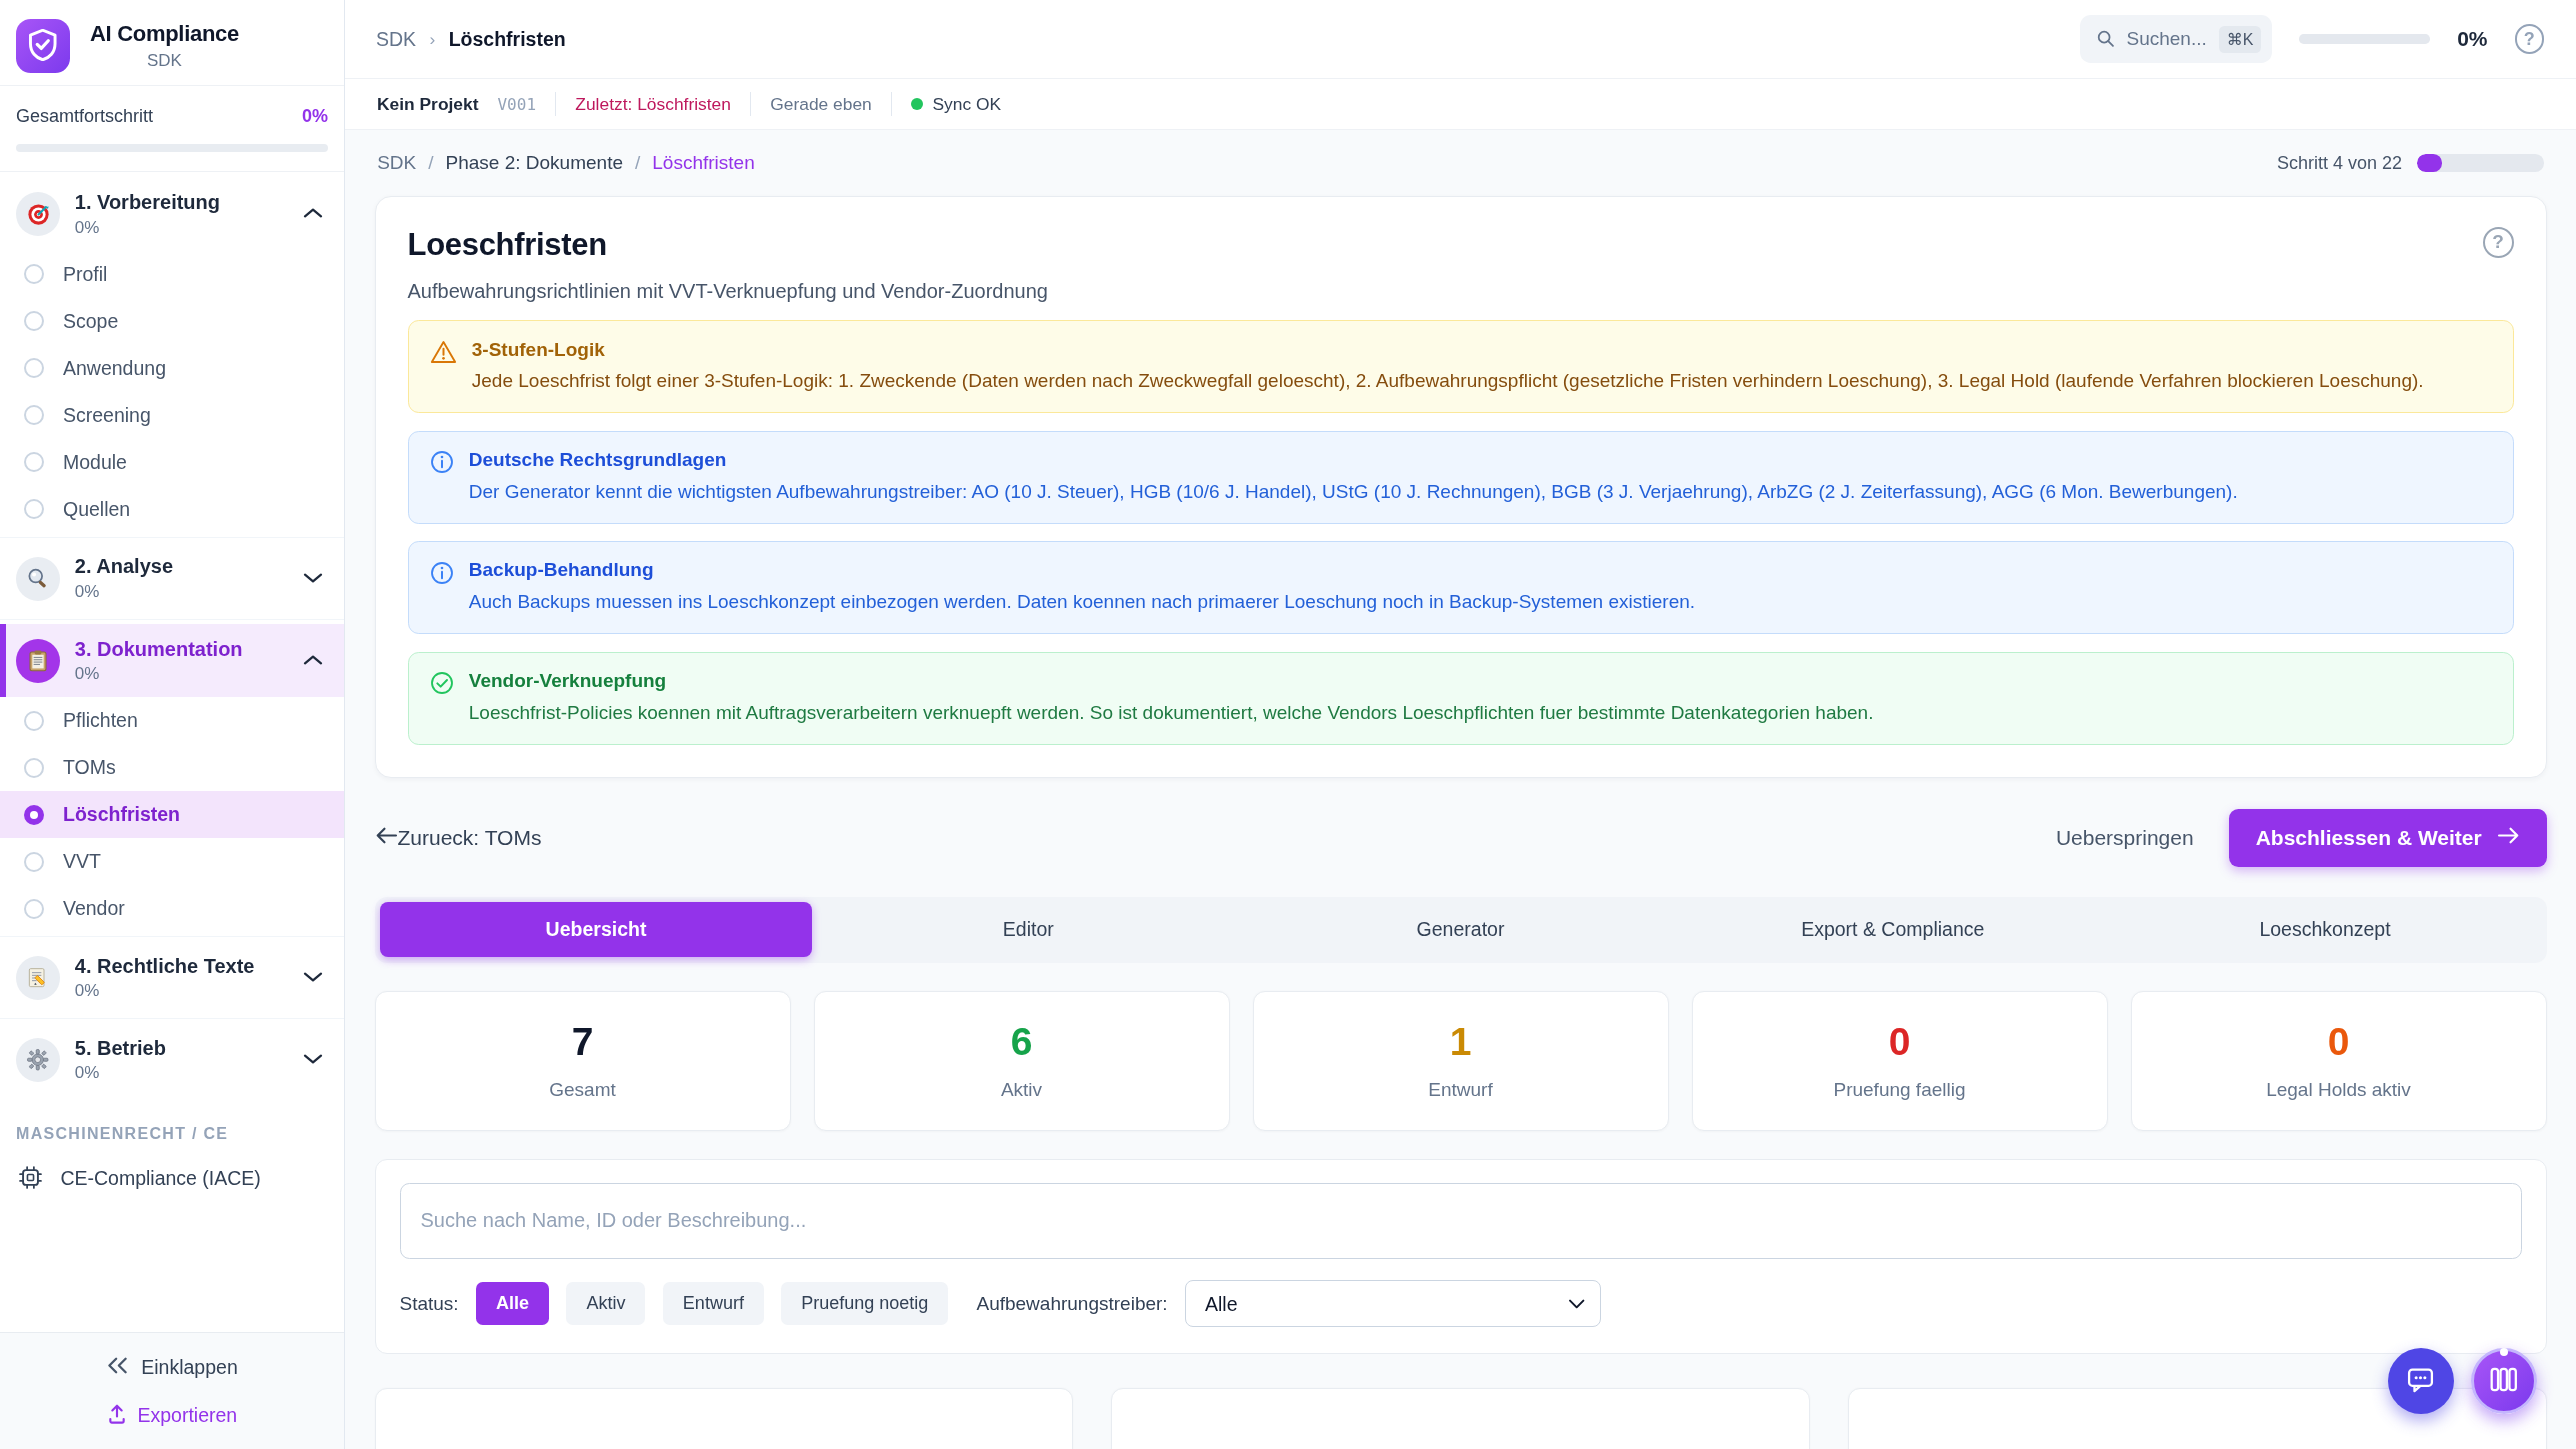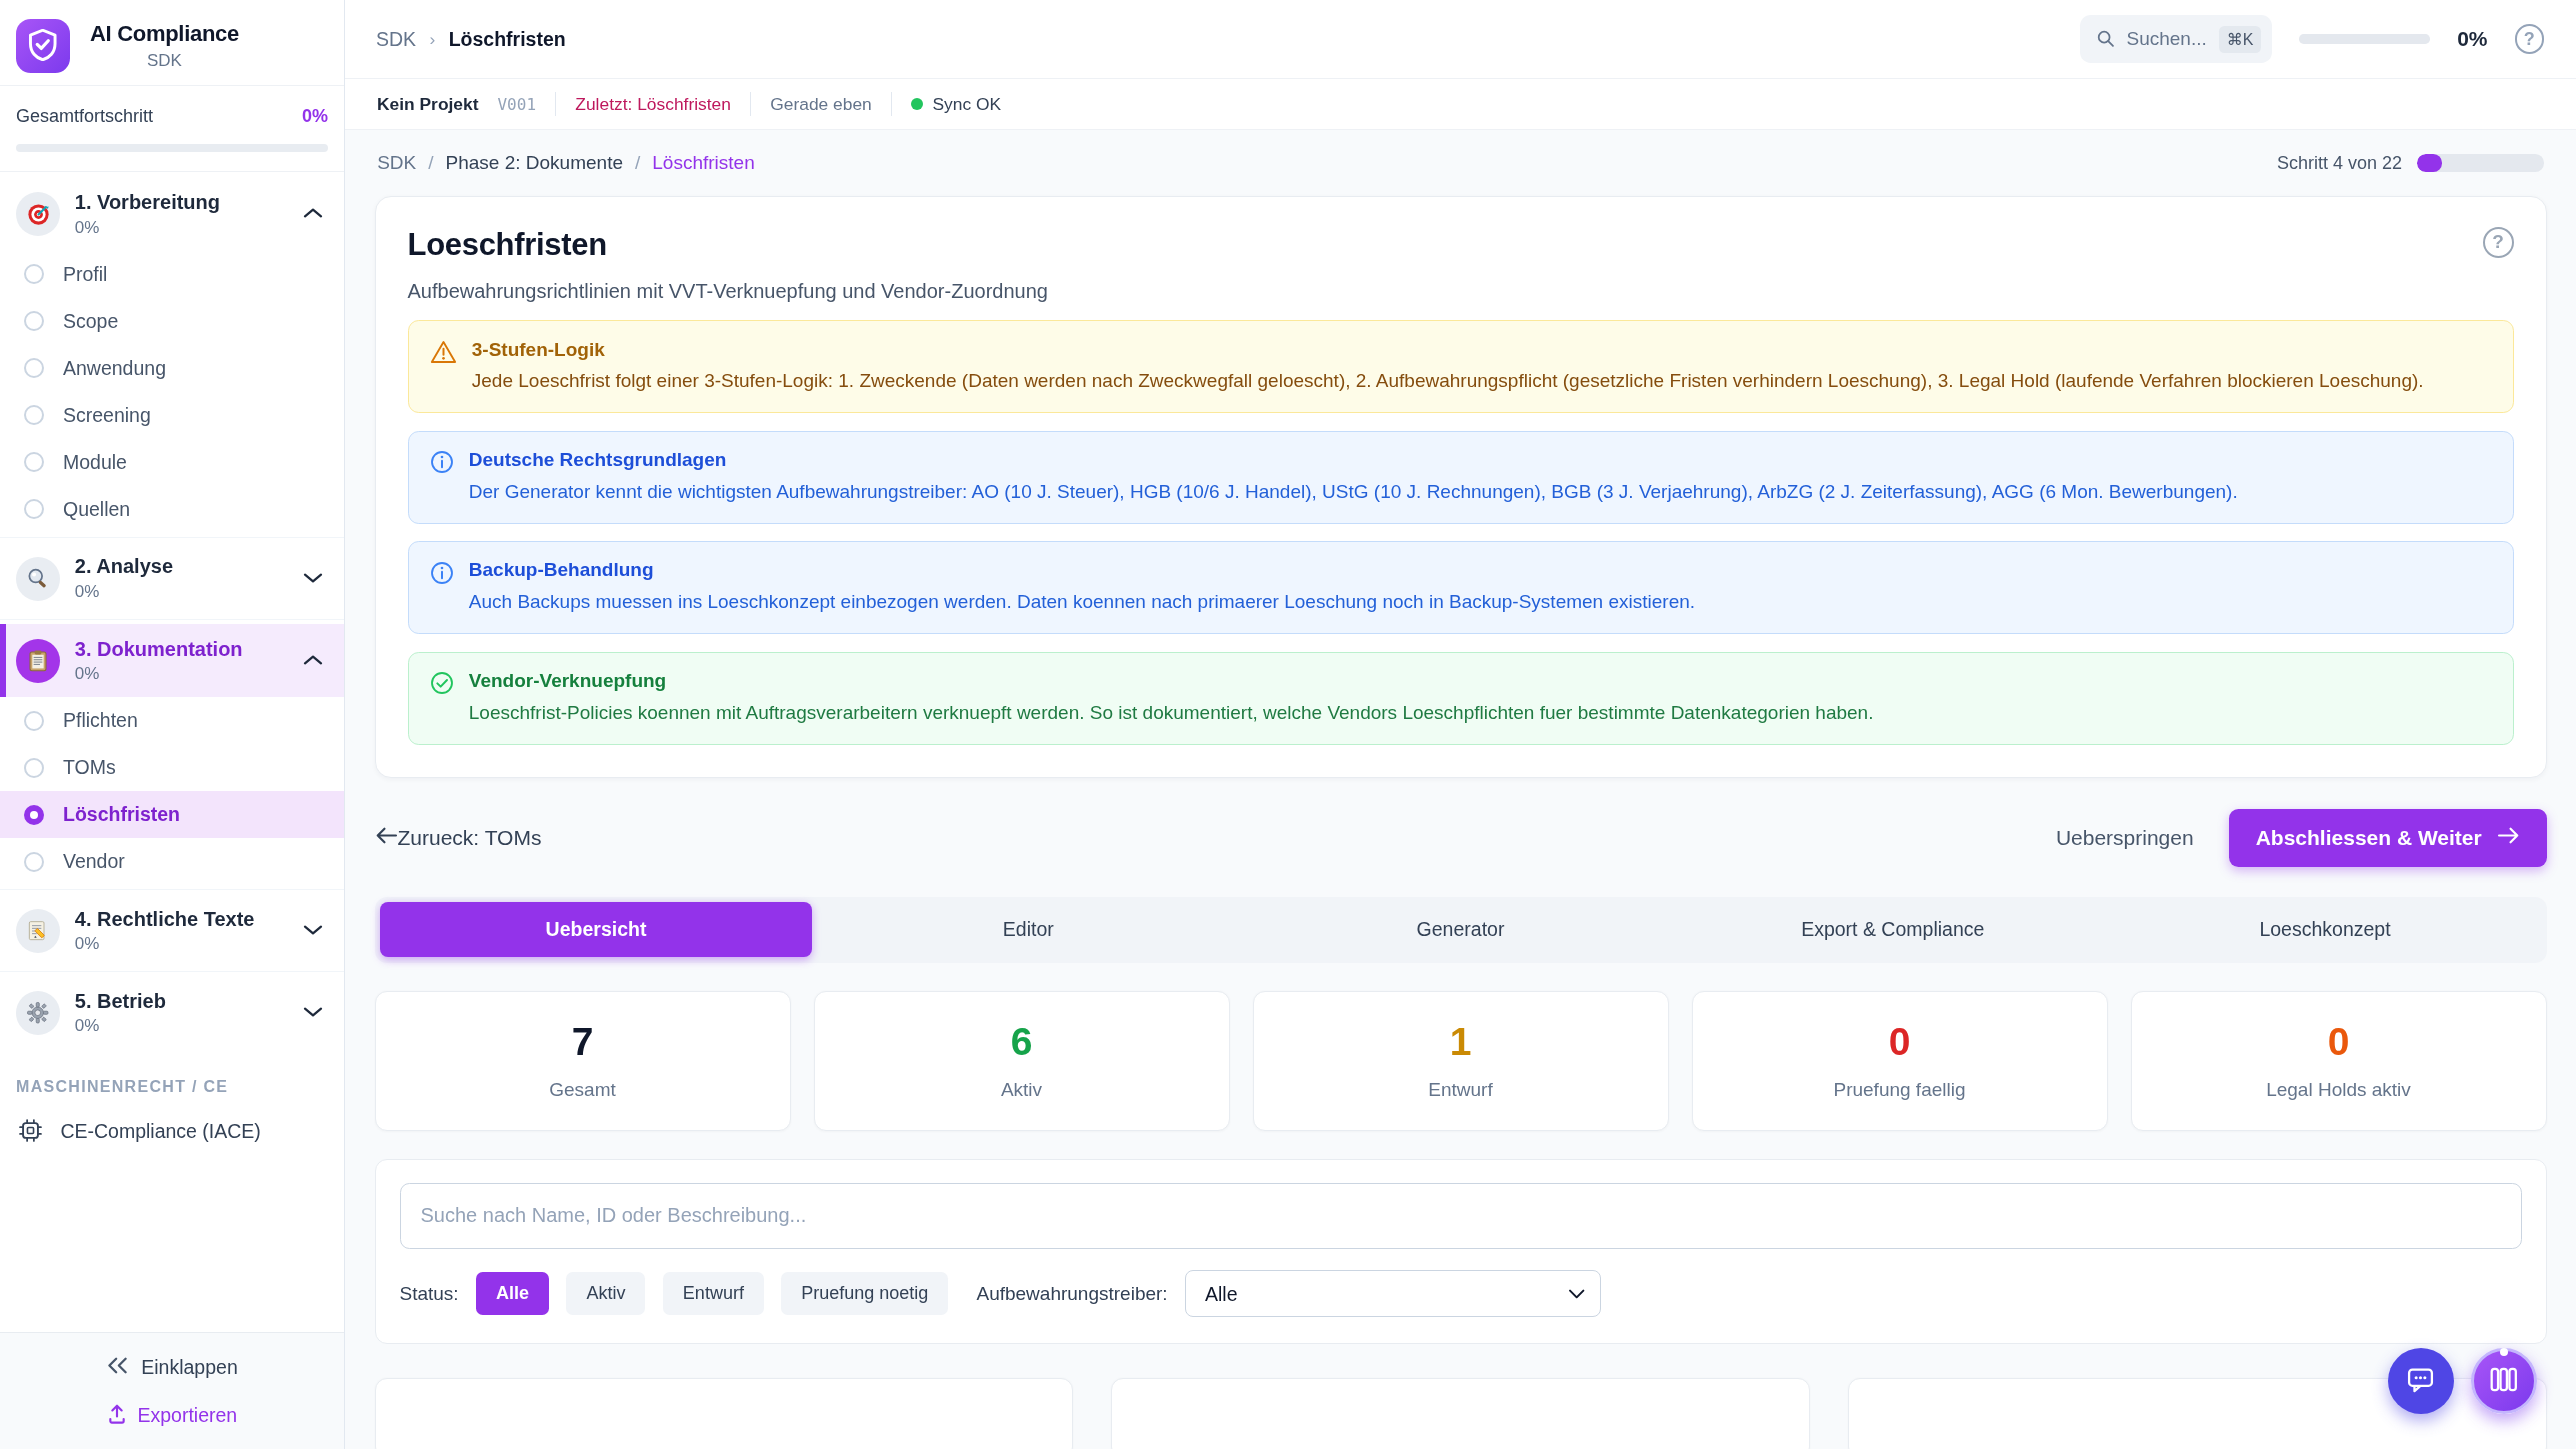--- a/index.html
+++ b/index.html
@@ -111,21 +111,21 @@
   .tab { flex:1; text-align:center; font-size:19.5px; color:#334155; padding:16px 0; border-radius:8px; cursor:pointer; }
   .tab.active { background:#9333ea; color:#fff; font-weight:bold; box-shadow:0 2.7px 8px rgba(147,51,234,0.4); }
 
   .stats { display:grid; grid-template-columns:repeat(5,1fr); gap:23px; margin-top:28px; }
   .stat-card { background:#fff; border:1.3px solid #e8ecf1; border-radius:12px; height:140px; display:flex; flex-direction:column; align-items:center; justify-content:center; gap:14.8px; box-shadow:0 0.7px 2.7px rgba(15,23,42,0.03); }
   .stat-val { font-size:39px; font-weight:bold; }
   .stat-label { font-size:19px; color:#64748b; }
   .c-total { color:#0f172a; } .c-green { color:#16a34a; } .c-amber { color:#ca8a04; } .c-red { color:#dc2626; } .c-orange { color:#ea580c; }
 
   .filter-card { background:#fff; border:1.3px solid #e8ecf1; border-radius:12px; margin-top:28px; padding:23px 24px 25.5px 24px; }
-  .search-input { width:100%; height:66px; border:1.3px solid #cbd5e1; border-radius:9.4px; font-size:20px; color:#0f172a; padding:0 20px; font-family:inherit; background:#fff; outline:none; }
+  .search-input { width:100%; height:76px; border:1.3px solid #cbd5e1; border-radius:9.4px; font-size:20px; color:#0f172a; padding:0 20px; font-family:inherit; background:#fff; outline:none; }
   .search-input::placeholder { color:#94a3b8; }
   .filter-row { display:flex; align-items:center; gap:17.4px; margin-top:21.5px; }
   .f-label { font-size:19px; color:#334155; }
   .pill { font-size:18px; color:#334155; background:#f1f4f8; border:none; border-radius:6.7px; padding:10.7px 20px; cursor:pointer; font-family:inherit; }
   .pill.active { background:#9333ea; color:#fff; font-weight:bold; }
   .driver-label { margin-left:10.7px; }
   .driver-select { width:416px; height:47px; border:1.3px solid #cbd5e1; border-radius:8px; background:#fff; font-size:19.5px; color:#0f172a; padding:0 19px; font-family:inherit; appearance:none; -webkit-appearance:none; outline:none; cursor:pointer; }
   .sel-wrap { position:relative; display:inline-block; }
   .sel-wrap svg { position:absolute; right:16px; top:50%; transform:translateY(-50%); pointer-events:none; }
 
@@ -263,20 +263,24 @@
             <span class="nav-circle"></span>
             <span class="nav-label">Pflichten</span>
           </div>
         <div class="nav-item">
             <span class="nav-circle"></span>
             <span class="nav-label">TOMs</span>
           </div>
         <div class="nav-item active">
             <span class="nav-circle"></span>
             <span class="nav-label">Löschfristen</span>
+          </div>
+        <div class="nav-item">
+            <span class="nav-circle"></span>
+            <span class="nav-label">VVT</span>
           </div>
         <div class="nav-item">
             <span class="nav-circle"></span>
             <span class="nav-label">Vendor</span>
           </div>
       </div>
 
       <div class="sec-group">
         <div class="sec-head">
           <div class="sec-emoji">

